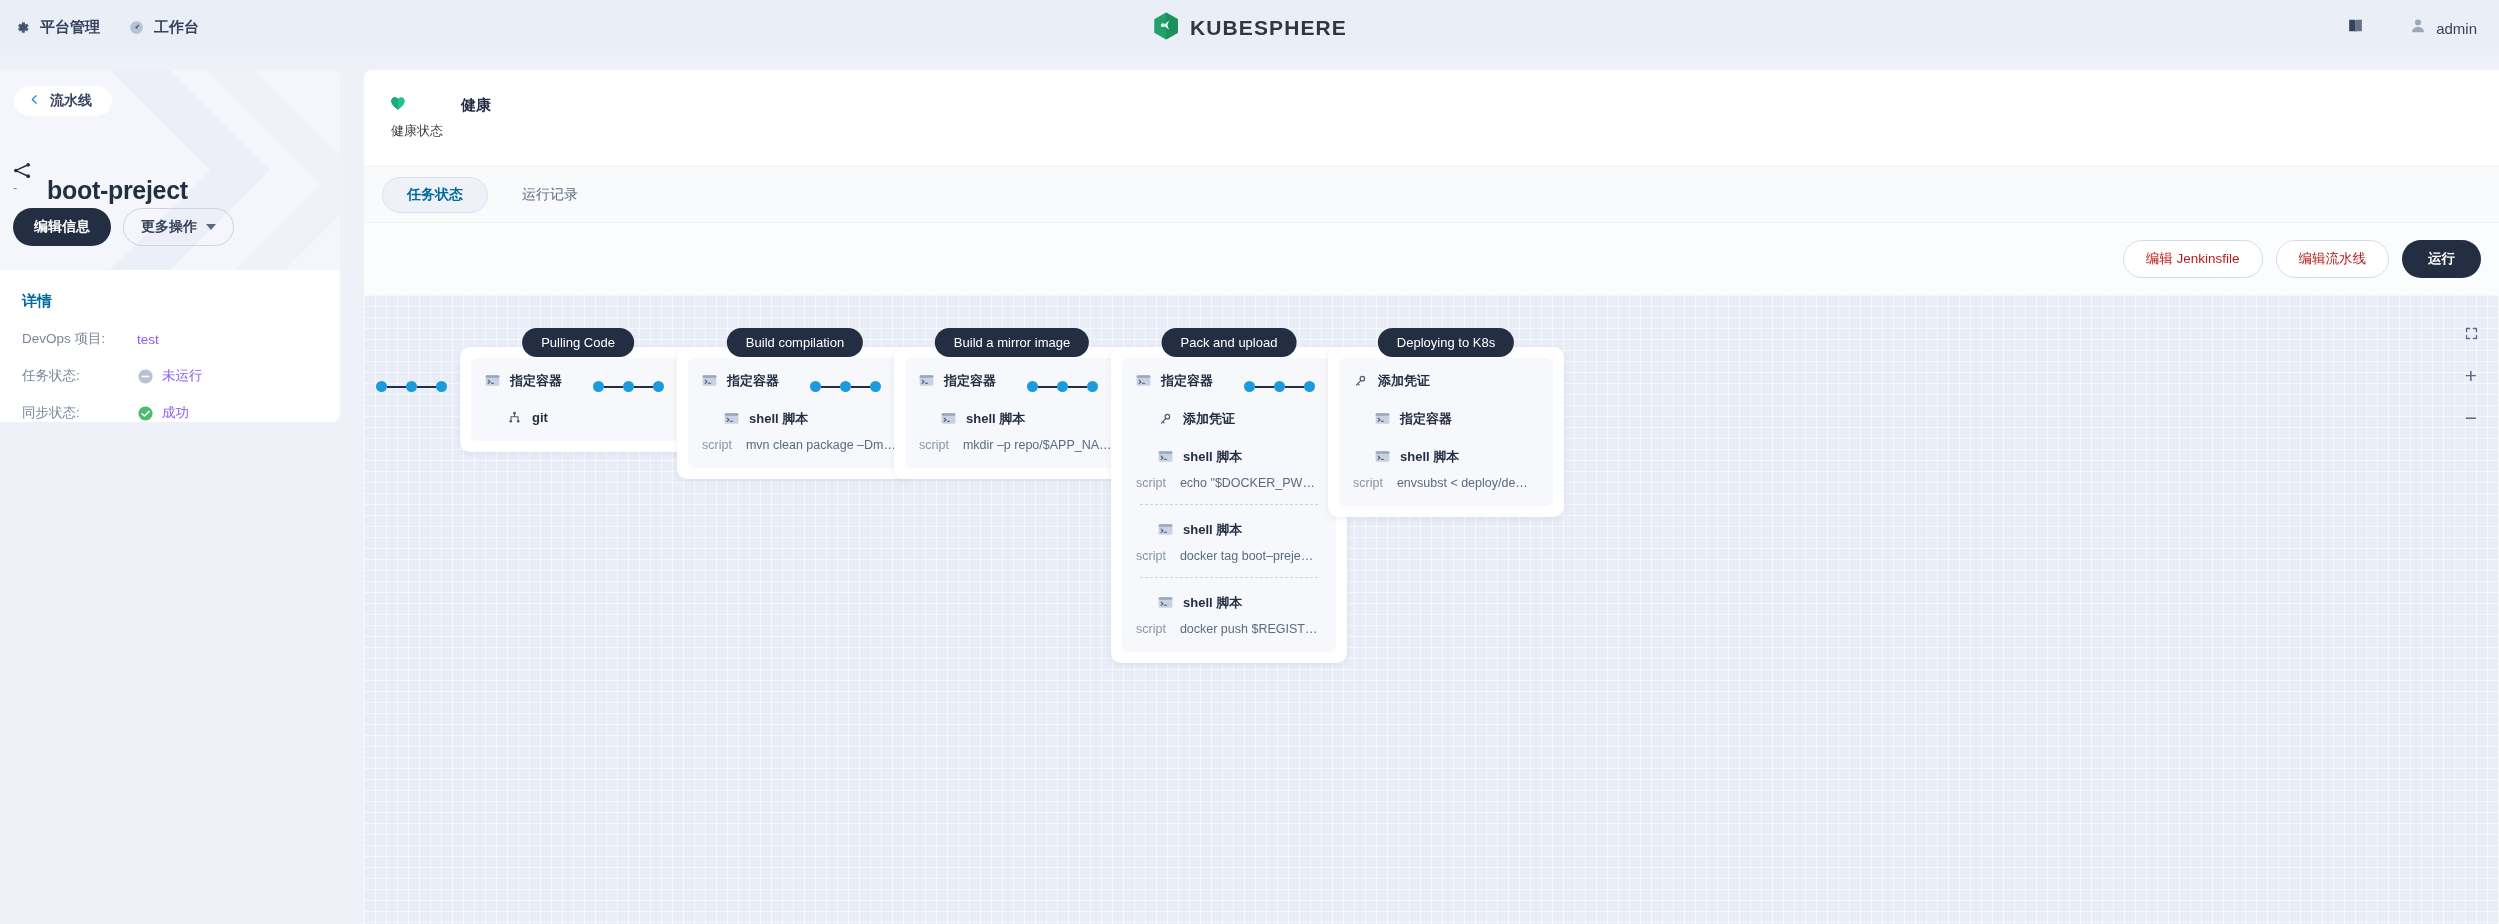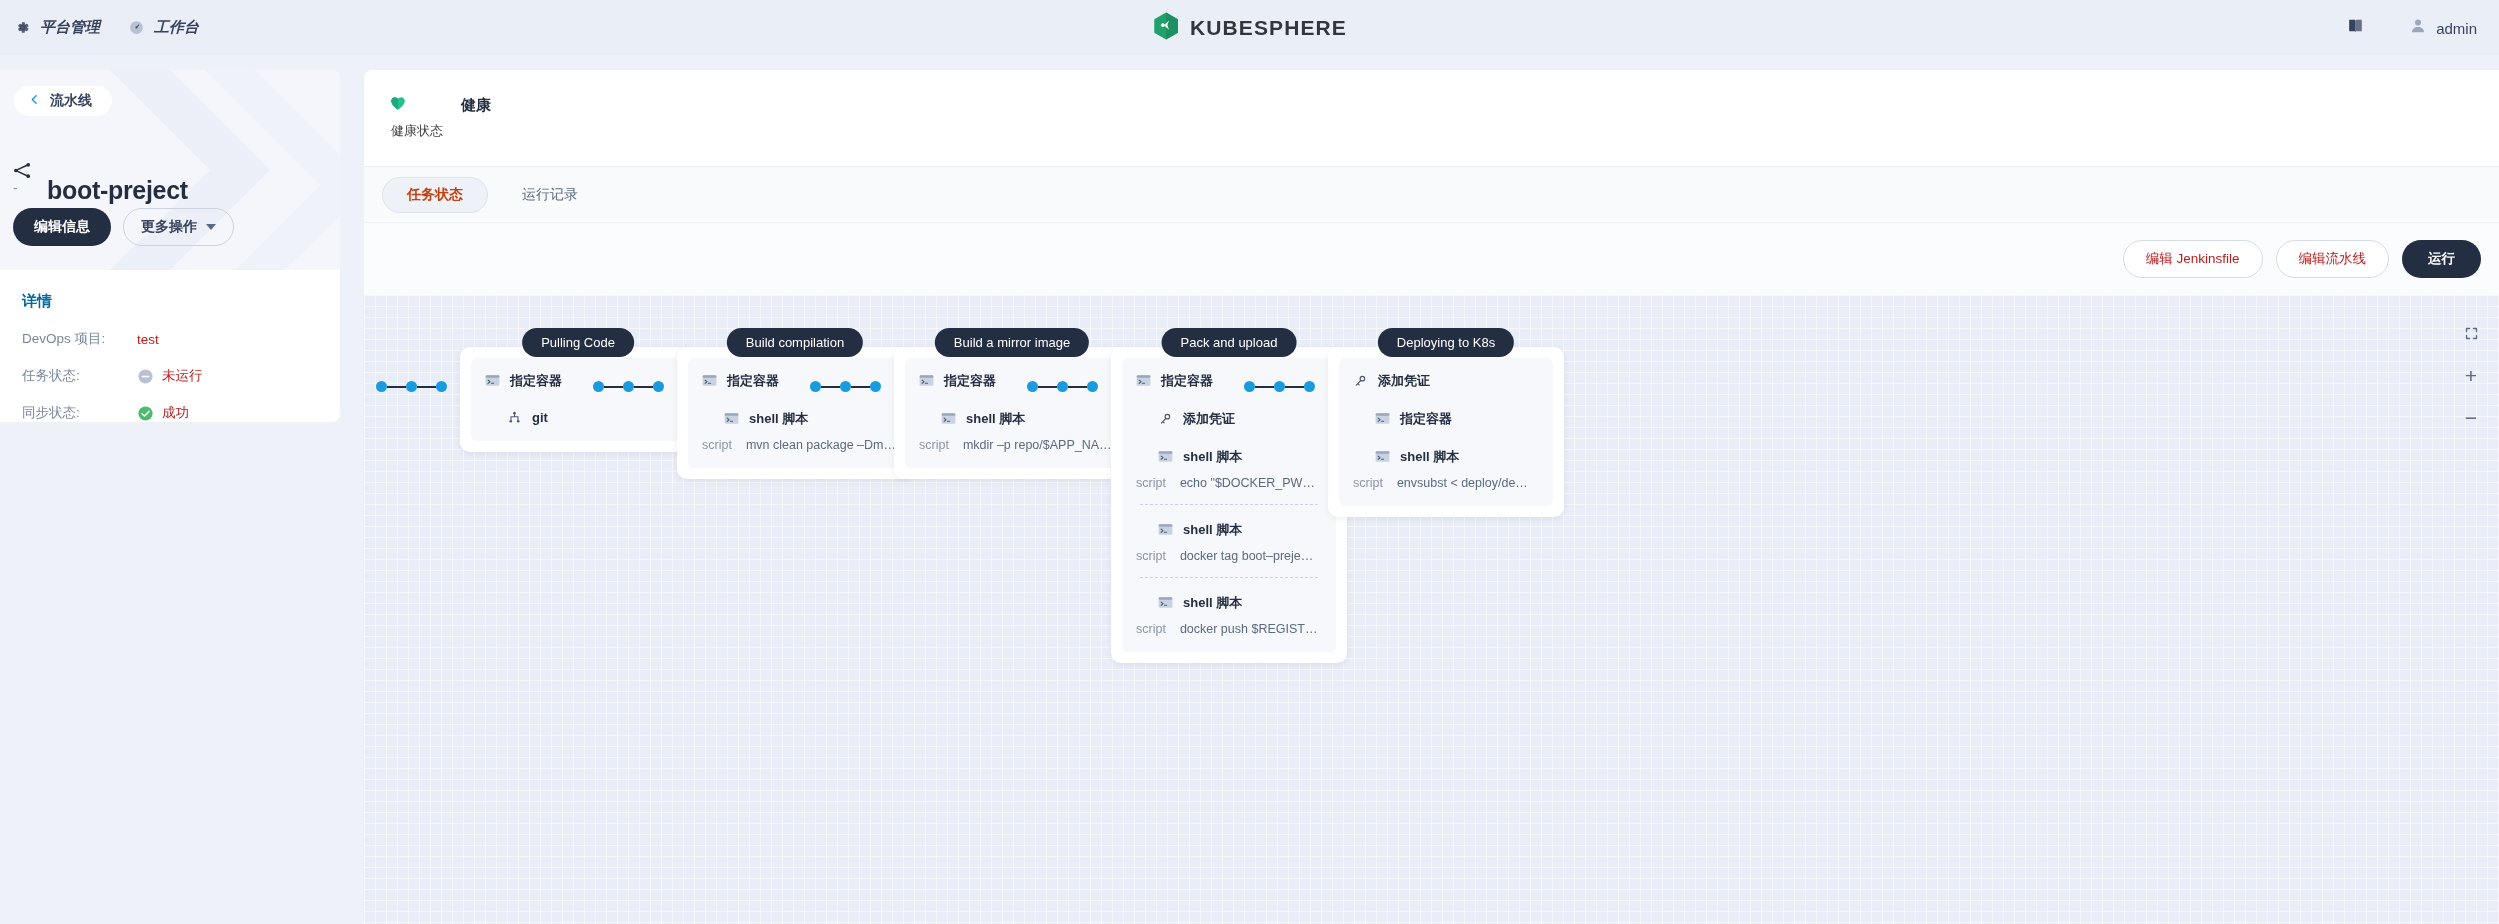--- a/index.html
+++ b/index.html
@@ -15,21 +15,20 @@
     position: absolute; top: 0; left: 0;
     width: 2499px; height: 55px;
     background: #eaeef7;
     display: flex; align-items: center;
   }
   .topnav { display: flex; align-items: center; padding-left: 14px; gap: 28px; }
   .topnav-item {
     display: flex; align-items: center; gap: 9px;
     font-size: 15px; font-weight: 600; color: #36435c;
     cursor: pointer;
-    font-style: italic;
   }
   .topnav-ico { width: 17px; height: 17px; display: block; }
 
   .brand {
     position: absolute; left: 50%; top: 50%;
     transform: translate(-50%, -50%);
     display: flex; align-items: center; gap: 11px;
   }
   .brand-name {
     font-size: 21px; font-weight: 700; letter-spacing: 1.1px;
@@ -104,21 +103,21 @@
     border-top: 6px solid #5b6a82;
     display: block;
   }
   .sb-body { padding: 22px 22px 0 22px; }
   .sb-title { font-size: 15px; font-weight: 700; color: #0369a1; }
   .detail-row {
     display: flex; align-items: center;
     margin-top: 19px; font-size: 13.5px;
   }
   .detail-k { width: 115px; color: #79879c; flex: none; }
-  .detail-v { color: #b91c1c; display: flex; align-items: center; gap: 8px; }
+  .detail-v { color: #8b5cf6; display: flex; align-items: center; gap: 8px; }
   .dot-ico { width: 17px; height: 17px; flex: none; display: block; }
 
   
   .main {
     position: absolute; top: 70px; left: 364px;
     width: 2135px; height: 854px;
     background: #ffffff;
     border-radius: 8px 0 0 0;
     overflow: hidden;
   }
@@ -135,21 +134,21 @@
     border-bottom: 1px solid #eff1f5;
     display: flex; align-items: center; padding-left: 18px; gap: 10px;
   }
   .tab {
     font-size: 14px; color: #5b6a82;
     padding: 8px 24px; border-radius: 20px;
     cursor: pointer; font-weight: 500;
   }
   .tab.active {
     background: #eef1f8; border: 1px solid #dde3ee;
-    color: #c2410c; font-weight: 600;
+    color: #0369a1; font-weight: 600;
   }
 
   .actionbar {
     height: 72px; background: #fbfcfe;
     display: flex; align-items: center; justify-content: flex-end;
     padding-right: 18px; gap: 13px;
   }
   .btn-out {
     background: #fff; color: #b91c1c;
     border: 1px solid #d5dbe8; border-radius: 20px;

